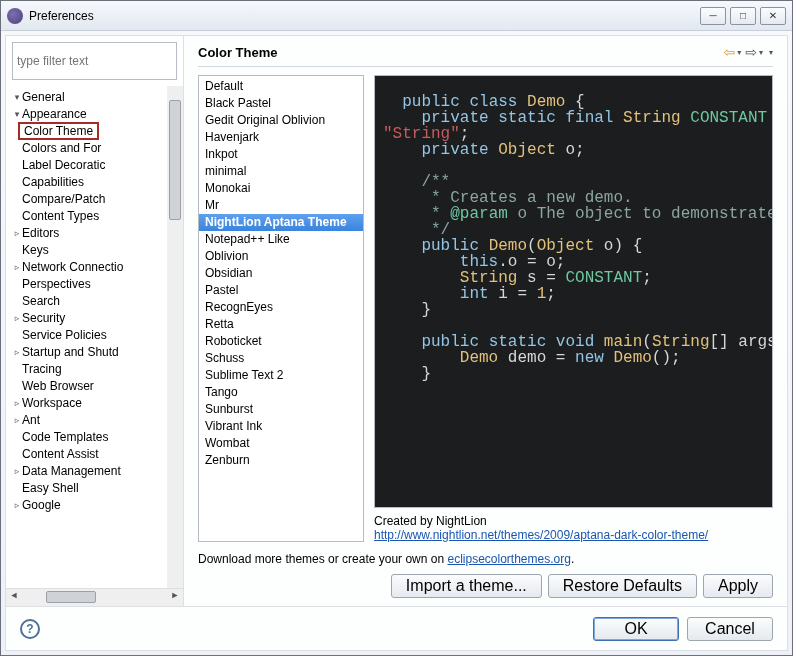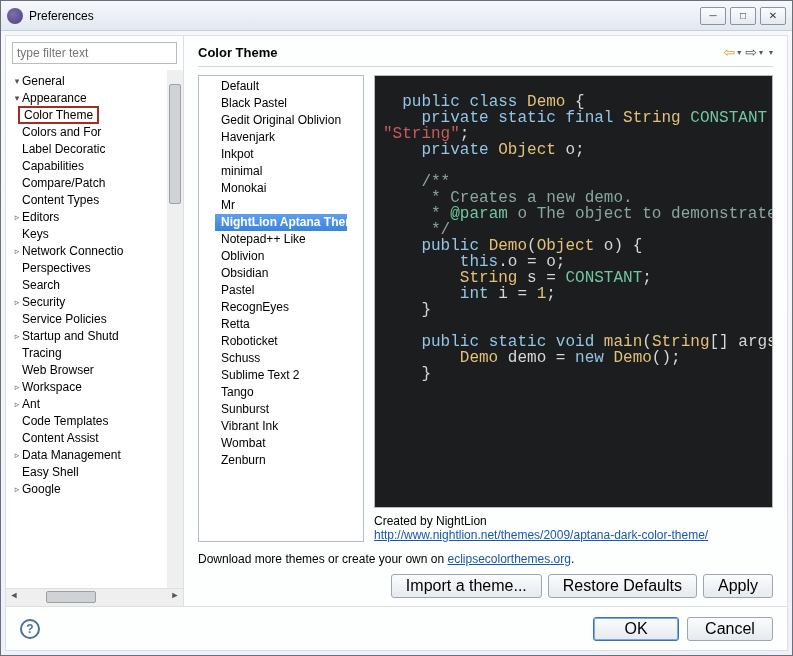--- a/index.html
+++ b/index.html
@@ -63,21 +63,21 @@
     display: flex;
     flex-direction: column;
     border-right: 1px solid #dcdfe3;
     background: #fff;
   }
   .filter-wrap { padding: 6px; }
   .filter {
     width: 100%;
     height: 22px;
     border: 1px solid #b5bcc4;
-    padding: 2px 4px;
+    padding: 18px 4px;
     font-size: 12px;
     color: #888;
   }
   .tree {
     flex: 1;
     overflow: hidden;
     padding: 2px 0 2px 2px;
     position: relative;
   }
   .tree .row {
@@ -165,21 +165,21 @@
     flex: 1;
     display: flex;
     gap: 10px;
     overflow: hidden;
   }
   .theme-list {
     width: 166px;
     border: 1px solid #b5bcc4;
     background: #fff;
     overflow-y: auto;
-    padding: 2px 16px;
+    padding: 2px 0;
   }
   .theme-list .item {
     padding: 1px 6px;
     height: 17px;
     white-space: nowrap;
     cursor: pointer;
   }
   .theme-list .item.selected {
     background: #bcd2f0;
     background: linear-gradient(#5ea0ee,#3a84dd);

